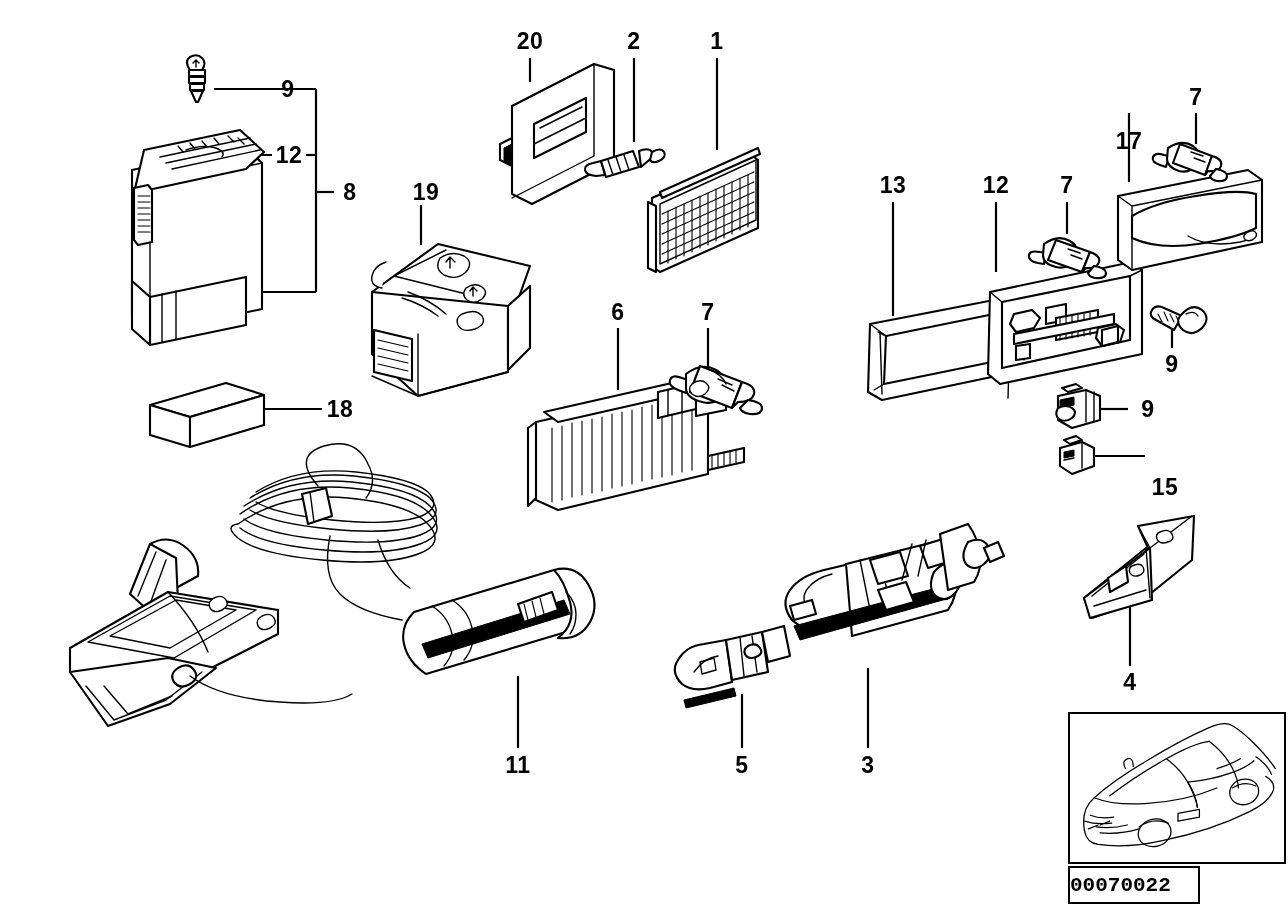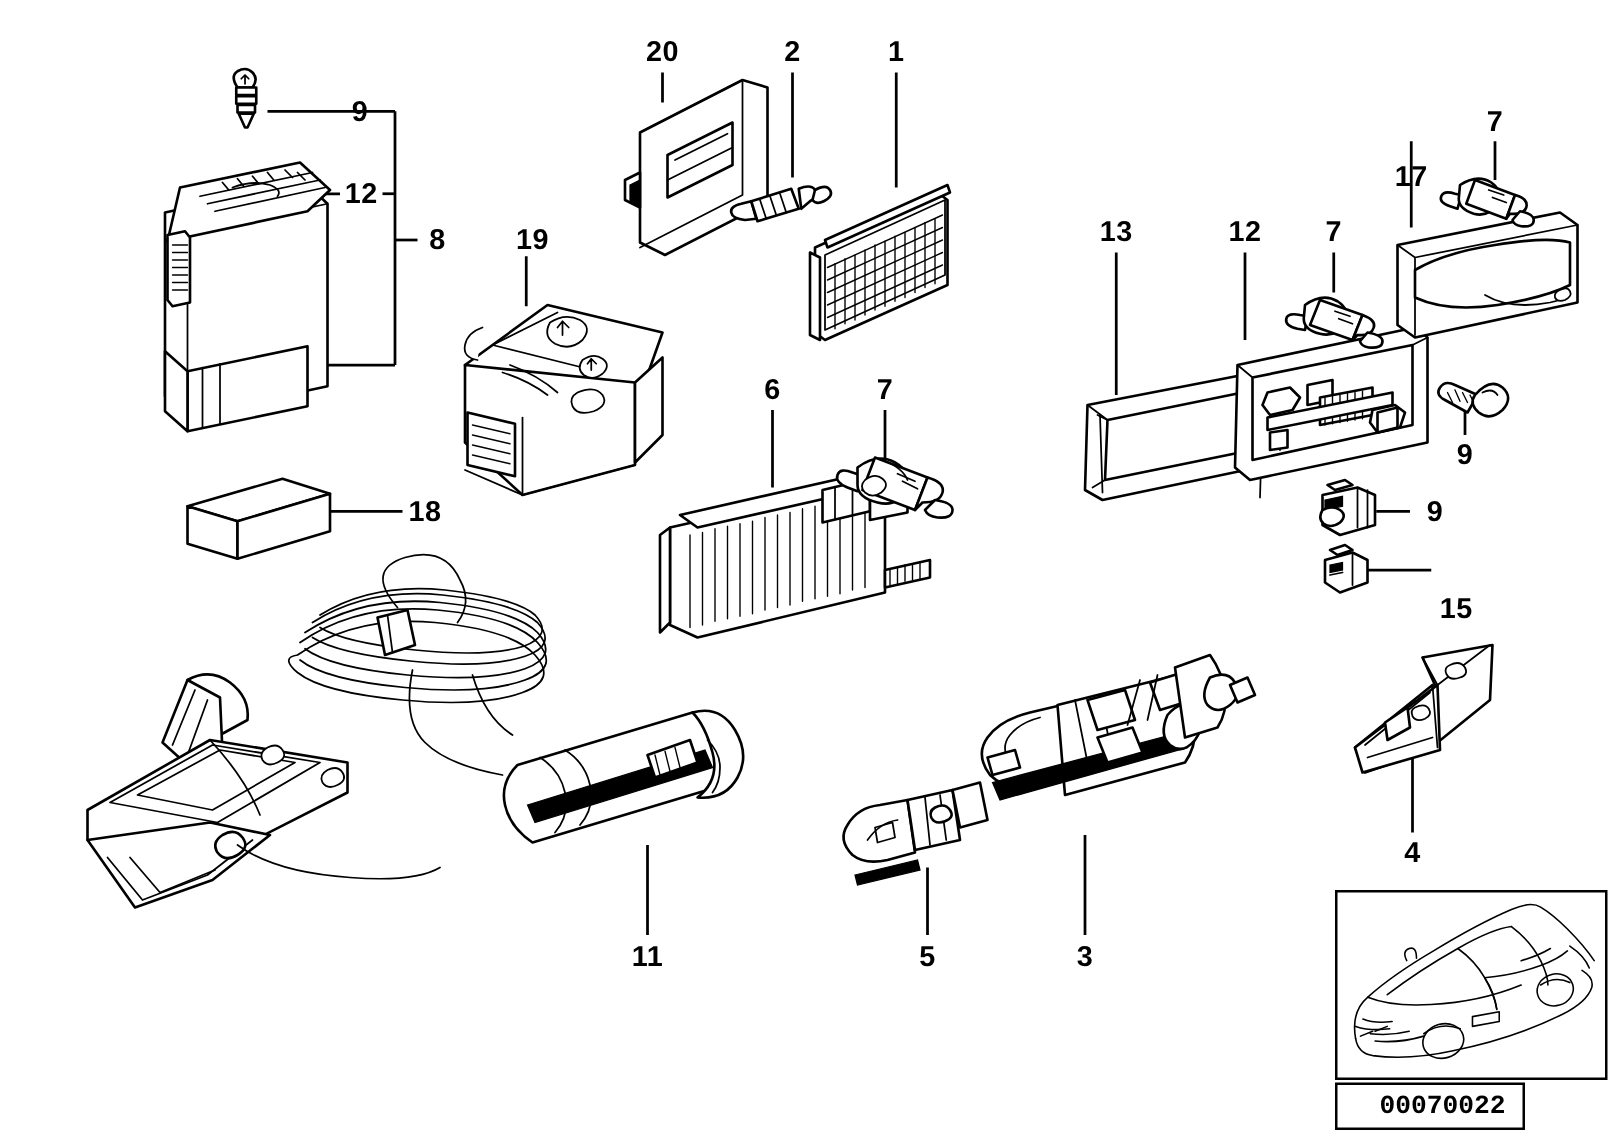--- a/index.html
+++ b/index.html
@@ -39,22 +39,20 @@
   #idbox {
     position: absolute;
     left: 1068px;
     top: 866px;
     width: 128px;
     height: 34px;
     border: 2px solid #000;
     background: #fff;
     display: flex;
     align-items: center;
-    justify-content: center;
-    padding-left: 20px;
   }
   #idbox span {
     font-family: "Liberation Mono", monospace;
     font-weight: bold;
     font-size: 21px;
     color: #000;
     letter-spacing: 0px;
   }
   #carbox {
     position: absolute;

